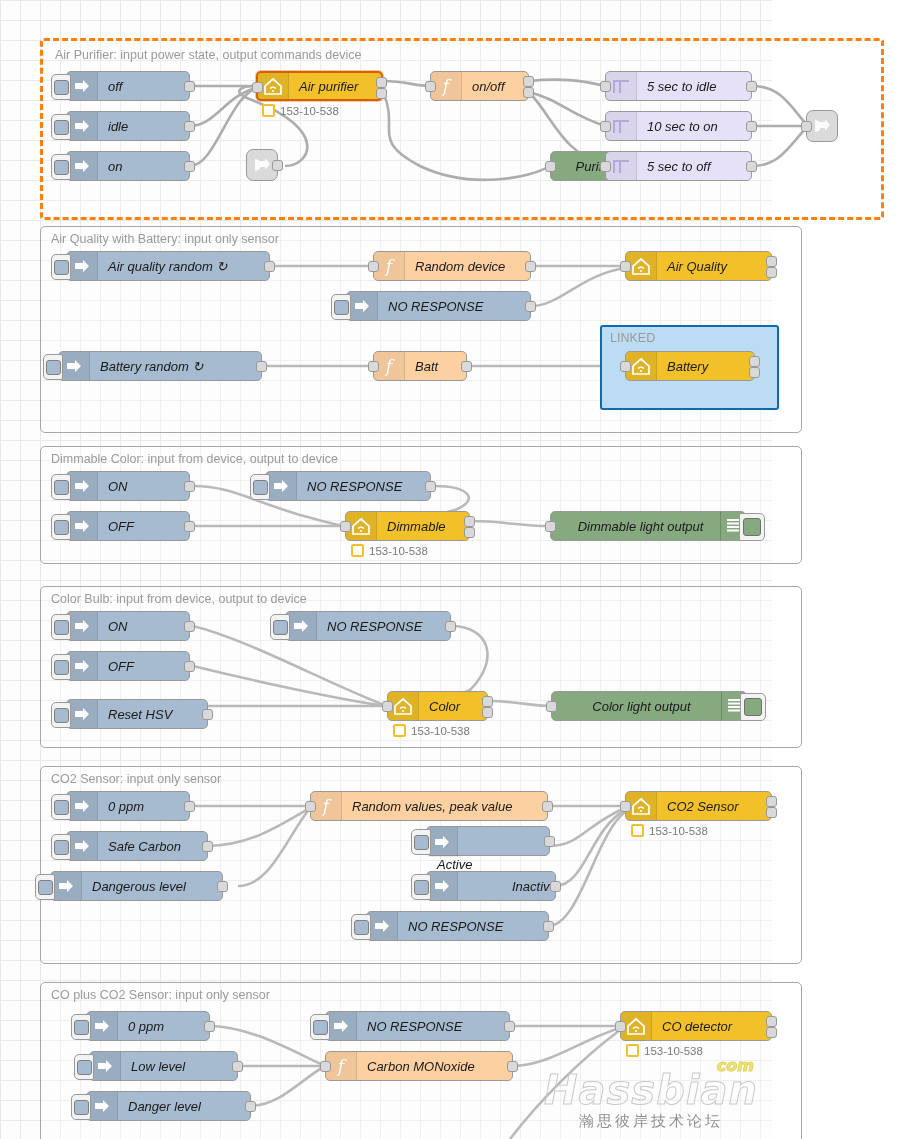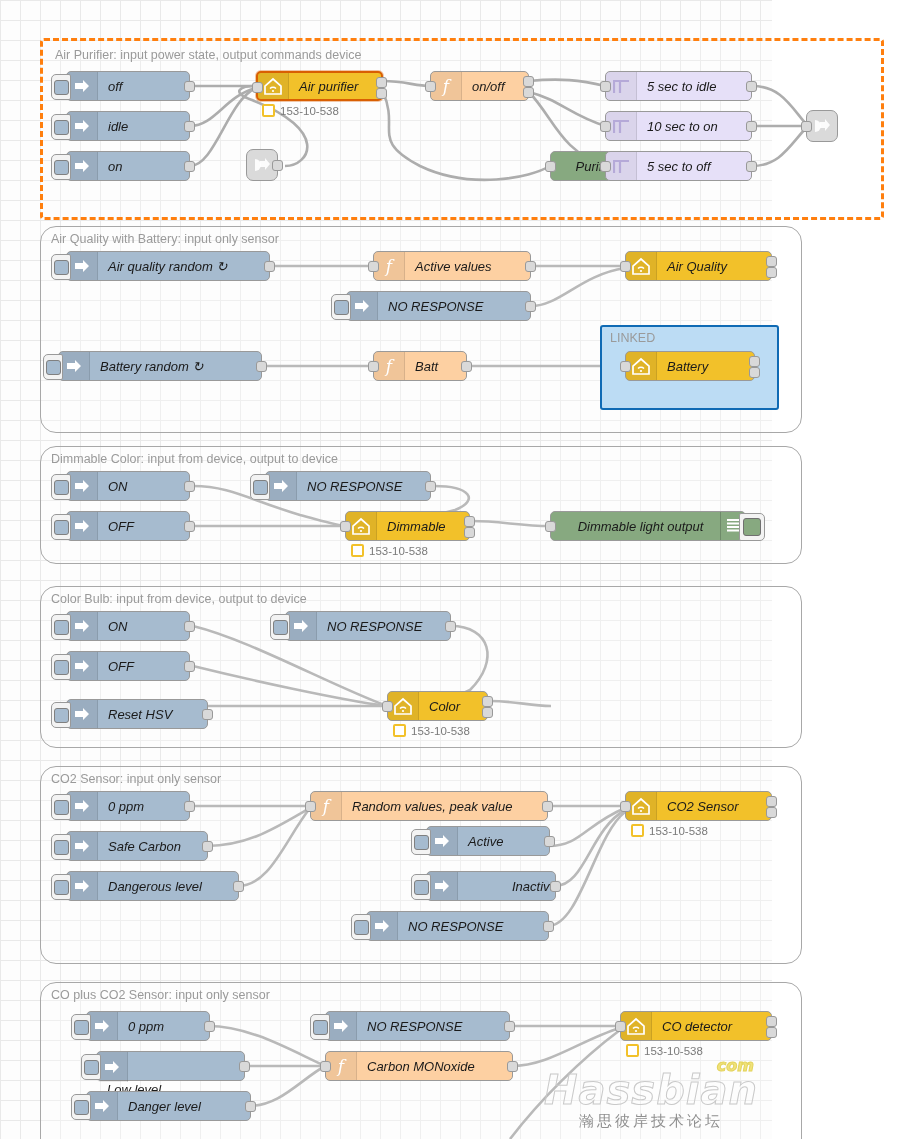--- a/index.html
+++ b/index.html
@@ -14,21 +14,21 @@
     background-image:
       linear-gradient(to right, #e9e9e9 1px, transparent 1px),
       linear-gradient(to bottom, #e9e9e9 1px, transparent 1px);
     background-size:20px 20px;
     background-position:0px 0px;
   }
   svg.wires{position:absolute;left:0;top:0;width:918px;height:1139px;pointer-events:none;}
   svg.wires path{fill:none;stroke:#9b9b9b;stroke-width:2.6px;}
 
   
-  .group{position:absolute;border:1px solid #a8a8a8;border-radius:16px;background:rgba(255,255,255,0.30);}
+  .group{position:absolute;border:1px solid #a8a8a8;border-radius:5px;background:rgba(255,255,255,0.30);}
   .group.selected{border:3px dashed #ff7f0e;border-radius:4px;background:rgba(255,255,255,0.18);}
   .group-label{position:absolute;left:10px;top:5px;font-size:12.5px;color:#9a9a9a;white-space:nowrap;}
   .group.selected .group-label{left:12px;top:7px;}
   .group.linked{border:2px solid #0f6ab4;background:#bcdcf4;border-radius:3px;}
   .group.linked .group-label{color:#9a9a9a;font-size:12.5px;left:8px;top:4px;}
 
   
   .node{position:absolute;height:30px;border-radius:5px;border:1px solid #999;
         box-sizing:border-box;display:flex;align-items:stretch;
         box-shadow:0 0 0 0 rgba(0,0,0,0);}
@@ -337,21 +337,21 @@
     <div class="port out"></div>
   </div>
 
   <div class="node n-func" style="left:373px;top:251px;width:158px;">
     <div class="port in"></div>
     <div class="ic">
       <svg width="14" height="19" viewBox="0 0 14 19">
           <text x="7" y="15" font-family="DejaVu Serif, serif" font-size="17" font-style="italic" fill="#fff" text-anchor="middle">f</text>
         </svg>
     </div>
-    <div class="lbl">Active values</div>
+    <div class="lbl">Random device</div>
     <div class="port out"></div>
   </div>
 
   <div class="node n-func" style="left:373px;top:351px;width:94px;">
     <div class="port in"></div>
     <div class="ic">
       <svg width="14" height="19" viewBox="0 0 14 19">
           <text x="7" y="15" font-family="DejaVu Serif, serif" font-size="17" font-style="italic" fill="#fff" text-anchor="middle">f</text>
         </svg>
     </div>
@@ -533,20 +533,37 @@
     </div>
     <div class="lbl">Color</div>
     <div class="port out o1"></div>
     <div class="port out o2"></div>
   </div>
   <div class="status" style="left:393px;top:724px;">
     <span class="dot"></span>
     <span>153-10-538</span>
   </div>
 
+  <div class="node n-debug" style="left:551px;top:691px;width:196px;">
+    <div class="port in"></div>
+    <div class="lbl">Color light output</div>
+    <div class="dbg-strip">
+      <svg width="13" height="16" viewBox="0 0 13 16">
+          <g fill="#fff">
+            <rect y="1" width="13" height="2"></rect>
+            <rect y="4.5" width="13" height="2"></rect>
+            <rect y="8" width="13" height="2"></rect>
+            <rect y="11.5" width="13" height="2"></rect>
+          </g>
+        </svg>
+    </div>
+    <div class="dbg-btn">
+        <i></i>
+      </div>
+  </div>
 
   <div class="group" style="left:40px;top:766px;width:760px;height:196px;">
     <div class="group-label">CO2 Sensor: input only sensor</div>
   </div>
 
   <div class="node n-inject" style="left:66px;top:791px;width:124px;">
     <div class="inject-btn">
         <i></i>
       </div>
     <div class="ic">
@@ -564,34 +581,34 @@
       </div>
     <div class="ic">
       <svg width="17" height="14" viewBox="0 0 17 14">
           <path d="M1,4 h8 V1 l6,6 -6,6 V10 H1 Z" fill="#fff"></path>
         </svg>
     </div>
     <div class="lbl">Safe Carbon</div>
     <div class="port out"></div>
   </div>
 
-  <div class="node n-inject" style="left:66px;top:871px;width:173px;">
+  <div class="node n-inject" style="left:50px;top:871px;width:173px;">
     <div class="inject-btn">
         <i></i>
       </div>
     <div class="ic">
       <svg width="17" height="14" viewBox="0 0 17 14">
           <path d="M1,4 h8 V1 l6,6 -6,6 V10 H1 Z" fill="#fff"></path>
         </svg>
     </div>
     <div class="lbl">Dangerous level</div>
     <div class="port out"></div>
   </div>
 
-  <div class="node n-inject" style="left:426px;top:826px;width:124px;">
+  <div class="node n-inject" style="left:426px;top:826px;width:124px;flex-direction:column;">
     <div class="inject-btn">
         <i></i>
       </div>
     <div class="ic">
       <svg width="17" height="14" viewBox="0 0 17 14">
           <path d="M1,4 h8 V1 l6,6 -6,6 V10 H1 Z" fill="#fff"></path>
         </svg>
     </div>
     <div class="lbl">Active</div>
     <div class="port out"></div>
@@ -662,21 +679,21 @@
       </div>
     <div class="ic">
       <svg width="17" height="14" viewBox="0 0 17 14">
           <path d="M1,4 h8 V1 l6,6 -6,6 V10 H1 Z" fill="#fff"></path>
         </svg>
     </div>
     <div class="lbl">0 ppm</div>
     <div class="port out"></div>
   </div>
 
-  <div class="node n-inject" style="left:96px;top:1051px;width:149px;flex-direction:column;">
+  <div class="node n-inject" style="left:89px;top:1051px;width:149px;">
     <div class="inject-btn">
         <i></i>
       </div>
     <div class="ic">
       <svg width="17" height="14" viewBox="0 0 17 14">
           <path d="M1,4 h8 V1 l6,6 -6,6 V10 H1 Z" fill="#fff"></path>
         </svg>
     </div>
     <div class="lbl">Low level</div>
     <div class="port out"></div>

